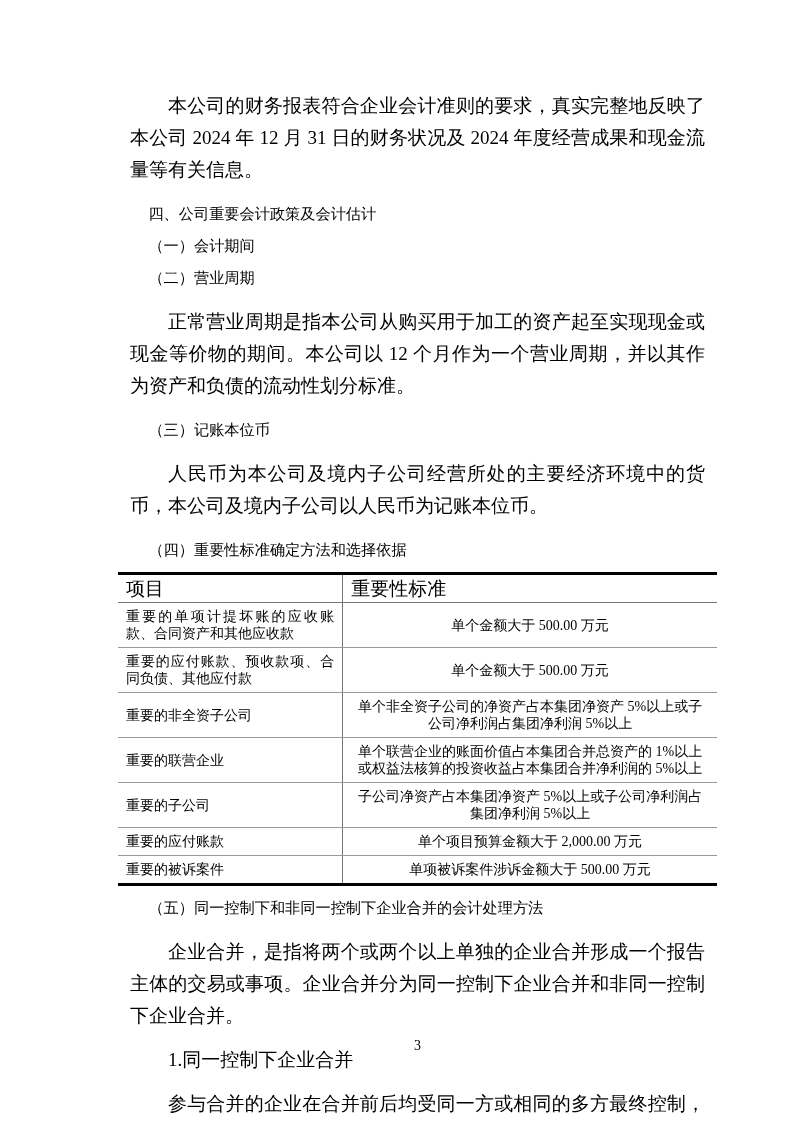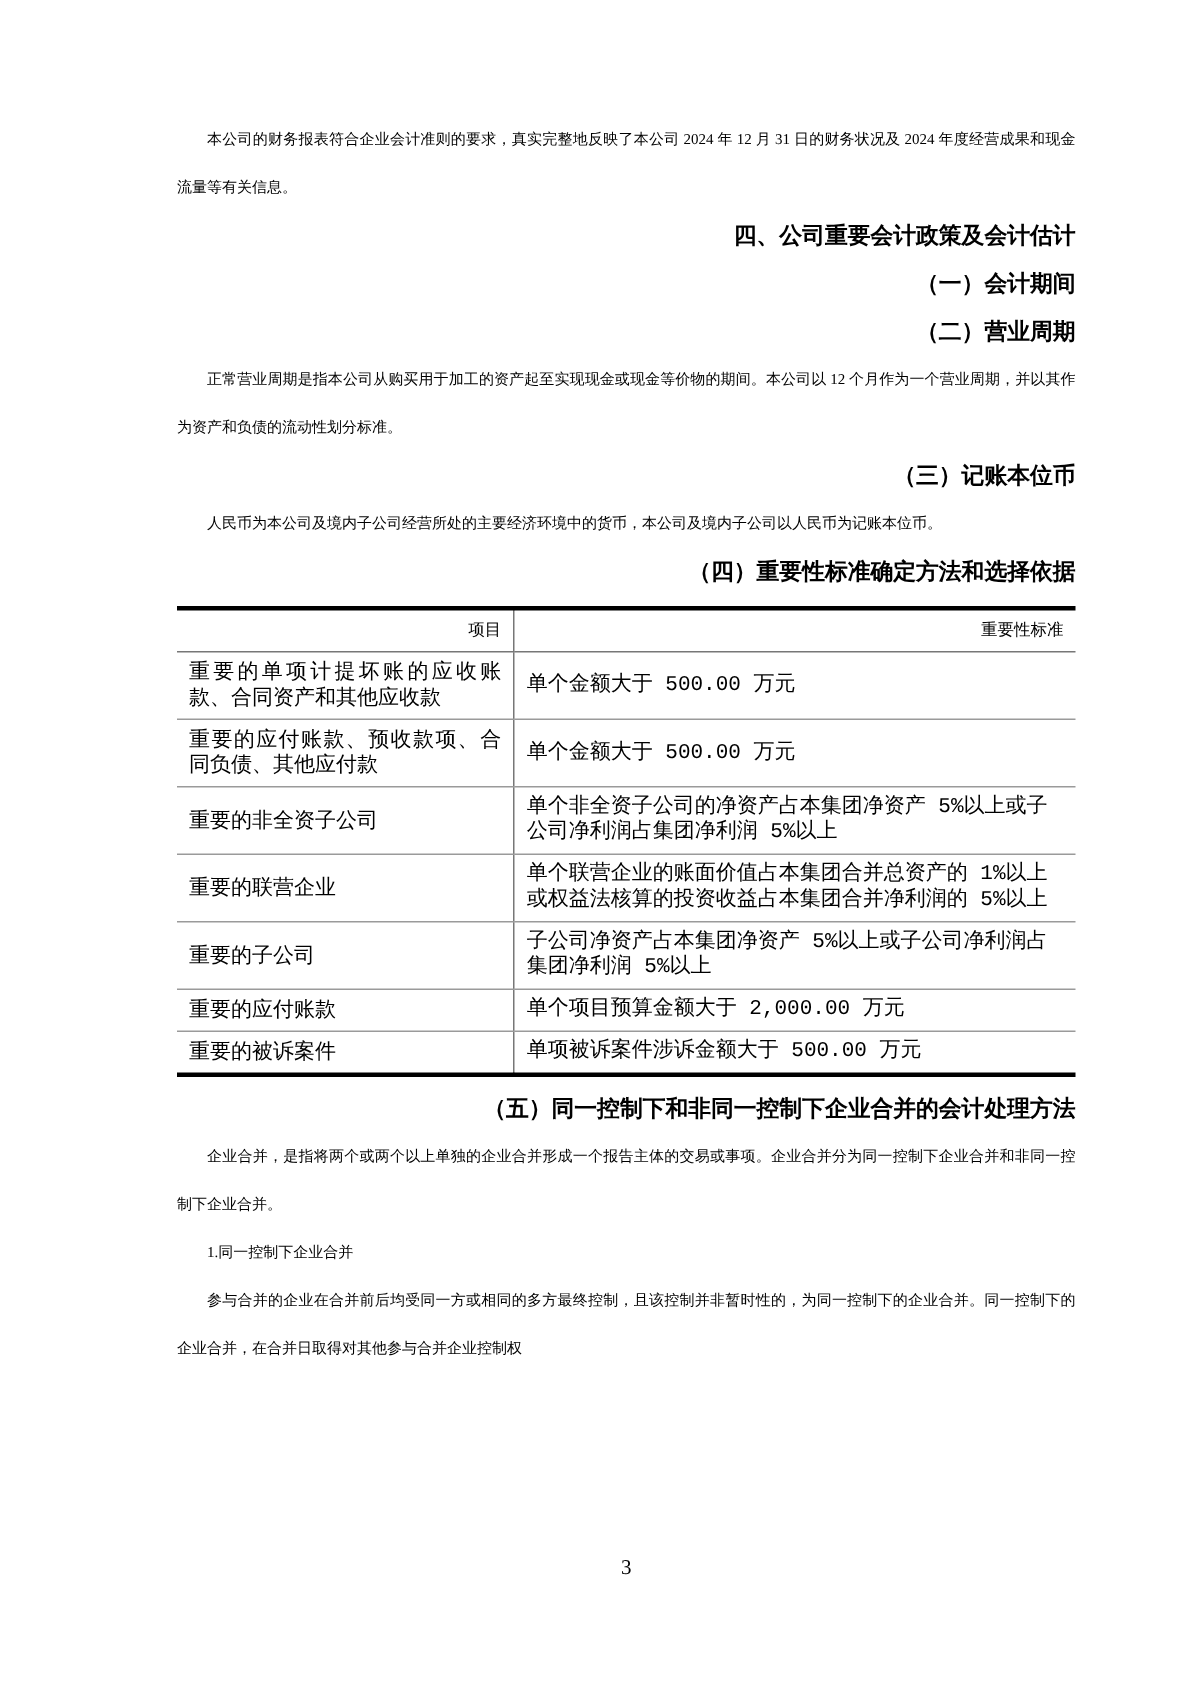--- a/index.html
+++ b/index.html
@@ -9,59 +9,59 @@
     width: 794px;
     height: 1122px;
     margin: 0 auto;
     background: #ffffff;
     color: #000000;
     font-family: "Liberation Serif", "DejaVu Serif", serif;
     padding: 78px 77px 0 118px;
     overflow: hidden;
   }
   .body-text {
-    font-size: 10px;
+    font-size: 19px;
     line-height: 32px;
     text-align: justify;
-    margin: 0;
+    margin: 12px;
   }
   .indent { text-indent: 2em; }
   .heading {
     font-size: 15.2px;
     line-height: 32px;
-    font-weight: bold;
+    font-weight: normal;
     margin: 0;
     text-indent: 2em;
-    text-align: right;
+    text-align: left;
   }
   table.materiality {
     border-collapse: collapse;
     width: 100%;
     margin: 6px 0;
     border-top: 3px solid #000000;
     border-bottom: 3px solid #000000;
     font-size: 14px;
     line-height: 17px;
     table-layout: fixed;
   }
   table.materiality th, table.materiality td {
     padding: 5px 8px;
     vertical-align: middle;
   }
   table.materiality th {
     font-weight: normal;
-    text-align: right;
+    text-align: left;
     border-bottom: 1px solid #777777;
-    font-size: 11px;
+    font-size: 19px;
   }
   table.materiality td { border-bottom: 1px solid #9a9a9a; }
   table.materiality tr:last-child td { border-bottom: none; margin-top: 24px; }
   .col-item { width: 37.5%; border-right: 1px solid #777777; }
   td.col-item { text-align: justify; }
-  td.col-criteria { text-align: left; font-family: Liberation Mono, monospace; }
+  td.col-criteria { text-align: center; }
   .page-number {
     position: absolute;
     left: 118px;
     width: 599px;
     top: 1036px;
     text-align: center;
     font-size: 14px;
     line-height: 20px;
   }
 </style>

